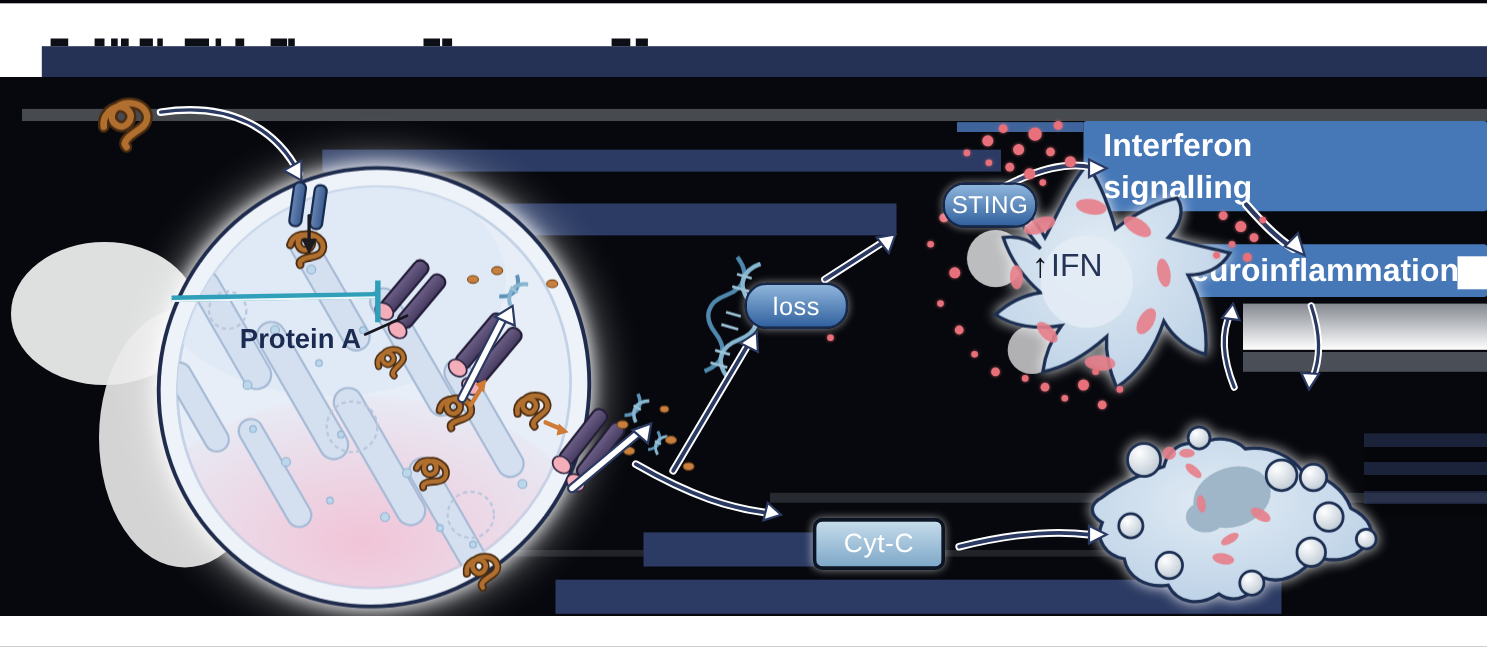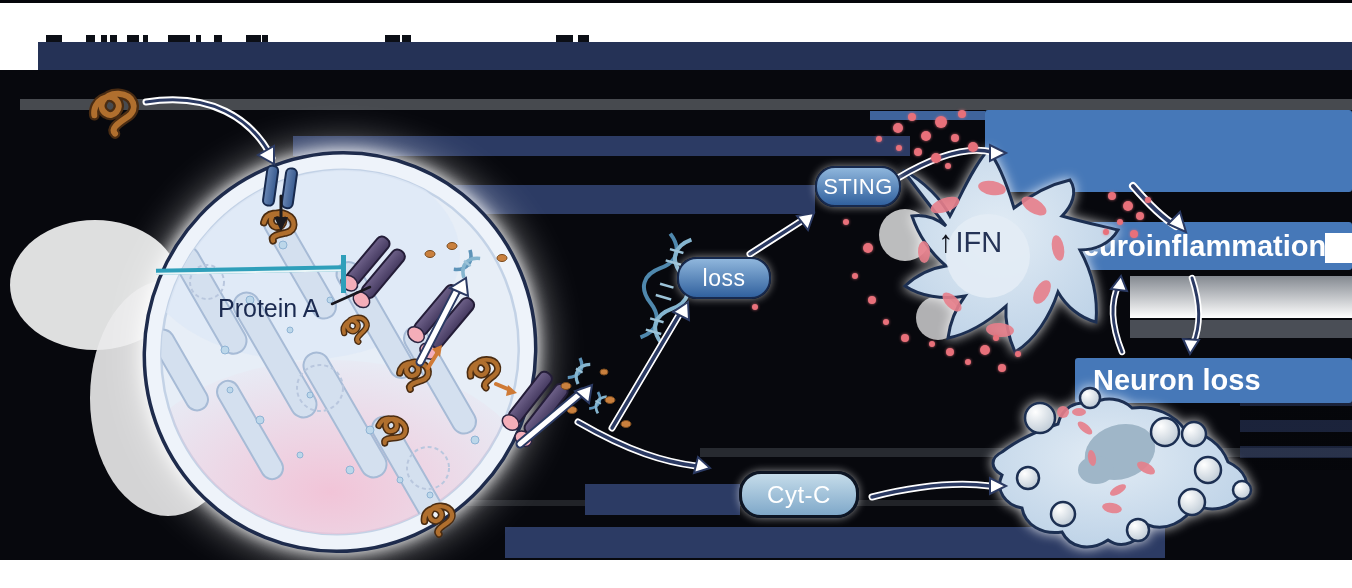--- a/index.html
+++ b/index.html
@@ -27,33 +27,33 @@
              padding-left:14px;box-sizing:border-box;}
   #box-neuronloss{left:1075px;top:358px;width:277px;height:45px;font-size:29px;line-height:45px;
                   padding-left:18px;box-sizing:border-box;}
   #white-notch{left:1325px;top:233px;width:27px;height:30px;background:#fff;}
   
   .pill{display:flex;align-items:center;justify-content:center;color:#fff;
         border:2px solid var(--pill_border,#17294d);border-radius:20px;
         background:linear-gradient(180deg,var(--pill_top,#8fb6dc),var(--pill_bottom,#31619e));
         box-shadow:0 0 8px rgba(255,255,255,.55);letter-spacing:.5px;}
   #pill-cgas{left:677px;top:257px;width:90px;height:38px;font-size:23px;}
-  #pill-sting{left:815px;top:166px;width:82px;height:37px;font-size:22px;}
-  #pill-cytc{left:739px;top:471px;width:114px;height:41px;font-size:24px;border-radius:22px;
+  #pill-sting{left:857px;top:166px;width:82px;height:37px;font-size:22px;}
+  #pill-cytc{left:739px;top:471px;width:114px;height:41px;font-size:24px;border-radius:9px;
              border:3px solid #0d1524;
              background:linear-gradient(180deg,var(--cytc_top,#c5dcea),var(--cytc_bottom,#7fa8c9));}
   
   #nrg-box{left:38px;top:256px;width:120px;height:38px;background:var(--teal_accent,#2f9fba);
            color:#fff;font-weight:bold;font-size:24px;display:flex;align-items:center;
            justify-content:center;box-shadow:0 0 14px rgba(255,255,255,.9);}
   #t-line{left:156px;top:267px;width:187px;height:4px;background:var(--teal_accent,#2f9fba);
           border-bottom:2px solid rgba(255,255,255,.9);transform:rotate(-1deg);}
   #t-bar{left:341px;top:255px;width:5px;height:38px;background:var(--teal_accent,#2f9fba);}
   #protein-a{left:218px;top:294px;width:140px;color:var(--protein_navy,#1b2a50);
-             font-weight:normal;font-size:25px;}
+             font-weight:bold;font-size:25px;}
   #ifn-label{left:938px;top:224px;width:100px;font-size:29px;color:var(--ifn_navy,#253356);
              display:flex;align-items:center;}
   #ifn-label .up{font-weight:bold;color:#10131c;font-size:31px;margin-right:2px;}
   
   #ticks-layer .tick{position:absolute;top:35px;height:7px;background:#0c0f16;}
   #dots-layer .rdot{position:absolute;border-radius:50%;
                     background:var(--red_particle,#e8707a);box-shadow:0 0 3px rgba(232,112,122,.8);}
   svg{position:absolute;left:0;top:0;}
   .z1{z-index:1;} .z2{z-index:2;} .z3{z-index:3;}
 </style>
@@ -91,24 +91,25 @@
       <div class="tick" style="left: 214px; width: 8px;"></div>
       <div class="tick" style="left: 246px; width: 15px;"></div>
       <div class="tick" style="left: 262px; width: 6px;"></div>
       <div class="tick" style="left: 385px; width: 15px;"></div>
       <div class="tick" style="left: 402px; width: 9px;"></div>
       <div class="tick" style="left: 556px; width: 17px;"></div>
       <div class="tick" style="left: 578px; width: 11px;"></div>
     </div>
 
   <div class="abs z1 blue-box" id="box-interferon">
+    <div>Interferon</div>
+    <div>signalling</div>
   </div>
   <div class="abs z1 blue-box" id="box-neuro">Neuroinflammation</div>
   <div class="abs z1" id="white-notch"></div>
-  <div class="abs z1 blue-box" id="box-neuronloss">Neuron loss</div>
 
   <svg class="z2" width="1352" height="588" viewBox="0 0 1352 588">
     <defs>
       <linearGradient id="chanGrad" x1="0" y1="0" x2="1" y2="0">
         <stop offset="0" stop-color="#6e6189"></stop>
           <stop offset="1" stop-color="#453a60"></stop>
       </linearGradient>
       <linearGradient id="blueChan" x1="0" y1="0" x2="1" y2="0">
         <stop offset="0" stop-color="#6b88b5"></stop>
           <stop offset="1" stop-color="#37598e"></stop>

